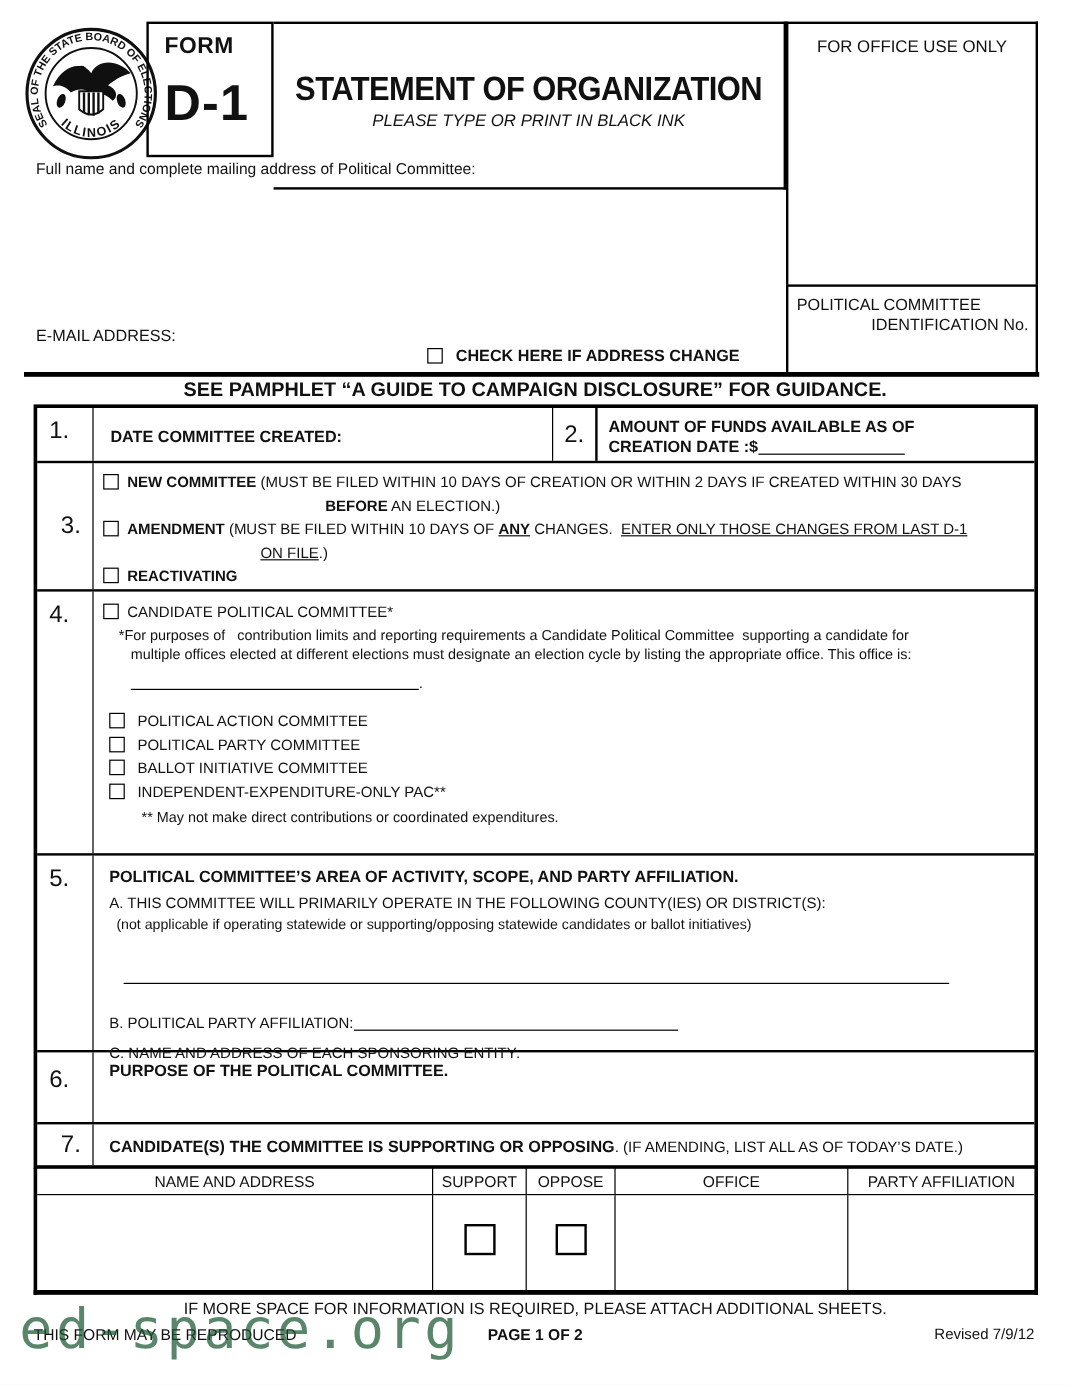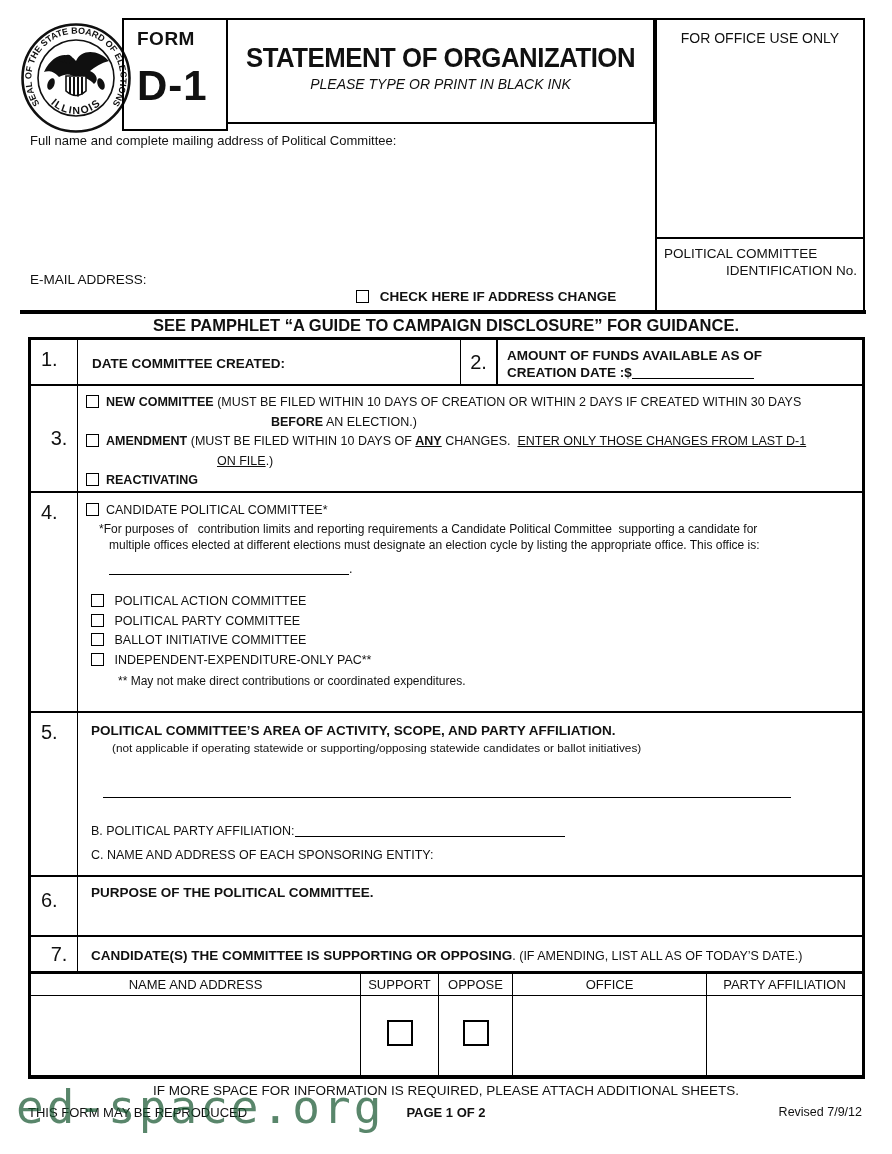--- a/index.html
+++ b/index.html
@@ -5,22 +5,22 @@
   * { margin:0; padding:0; box-sizing:border-box; }
   body { background:#e8e8e8; font-family:"Liberation Sans", sans-serif; color:#111; }
   .page { position:relative; width:892px; height:1154px; background:#fff; margin:0 auto; overflow:hidden; }
 
   
   .seal { position:absolute; left:20px; top:22px; width:112px; height:112px; }
   .formbox { position:absolute; left:122px; top:18px; width:106px; height:113px;
              border:2.5px solid #000; padding:8px 0 0 13px; }
   .form-word { font-size:19px; font-weight:bold; letter-spacing:.5px; }
   .form-num  { font-size:42px; font-weight:bold; margin-top:12px; letter-spacing:1px; }
-  .titlebox { position:absolute; left:228px; top:18px; width:427px; height:106px;
-              border:2.5px solid #000; border-left:none; text-align:center; padding-top:22px; }
+  .titlebox { position:absolute; left:228px; top:18px; width:427px; height:140px;
+              border:2.5px solid #000; border-left:none; text-align:center; padding-top:38px; }
   .title { font-size:28px; font-weight:bold; letter-spacing:-.5px; transform:scaleX(.92); transform-origin:center; white-space:nowrap; }
   .subtitle { font-size:14px; font-style:italic; margin-top:2px; }
   .officebox { position:absolute; left:655px; top:18px; width:210px; height:219px;
                border:2px solid #000; border-bottom:none; text-align:center; padding-top:10px; }
   .office-use { font-size:14px; }
   .idbox { position:absolute; left:655px; top:237px; width:210px; height:74px;
            border:2px solid #000; border-bottom:none; padding:7px 6px 0 7px; font-size:13.5px; }
   .idbox .l2 { text-align:right; margin-top:2px; }
   .mailing-label { position:absolute; left:30px; top:133px; font-size:13px; }
   .email-label { position:absolute; left:30px; top:272px; font-size:13.5px; }
@@ -173,21 +173,22 @@
         <div class="line"><span class="cb"></span> <span>BALLOT INITIATIVE COMMITTEE</span></div>
         <div class="line"><span class="cb"></span> <span>INDEPENDENT-EXPENDITURE-ONLY PAC**</span></div>
         <div class="line small12" style="margin-left:27px; margin-top:2px">** May not make direct contributions or coordinated expenditures.</div>
       </div>
     </div>
 
     <div class="trow" style="height:164px">
       <div class="numcell">5.</div>
       <div class="content" style="padding-top:8px; padding-left:13px">
         <div class="line head13">POLITICAL COMMITTEE’S AREA OF ACTIVITY, SCOPE, AND PARTY AFFILIATION.</div>
-        <div class="line small115" style="margin-left:21px; line-height:15px">(not applicable if operating statewide or supporting/opposing statewide candidates or ballot initiatives)</div>
+        <div class="line" style="margin-top:3px">A. THIS COMMITTEE WILL PRIMARILY OPERATE IN THE FOLLOWING COUNTY(IES) OR DISTRICT(S):</div>
+        <div class="line small115" style="margin-left:6px; line-height:15px">(not applicable if operating statewide or supporting/opposing statewide candidates or ballot initiatives)</div>
         <div style="margin-left:12px; margin-top:28px"><span class="blank" style="width:688px"></span></div>
         <div class="line" style="margin-top:23px"><span>B. POLITICAL PARTY AFFILIATION:</span><span class="blank" style="width:270px"></span></div>
         <div class="line" style="margin-top:5px">C. NAME AND ADDRESS OF EACH SPONSORING ENTITY:</div>
       </div>
     </div>
 
     <div class="trow" style="height:60px">
       <div class="numcell" style="padding-top:12px">6.</div>
       <div class="content" style="padding-top:6px; padding-left:13px">
         <div class="line head13">PURPOSE OF THE POLITICAL COMMITTEE.</div>

